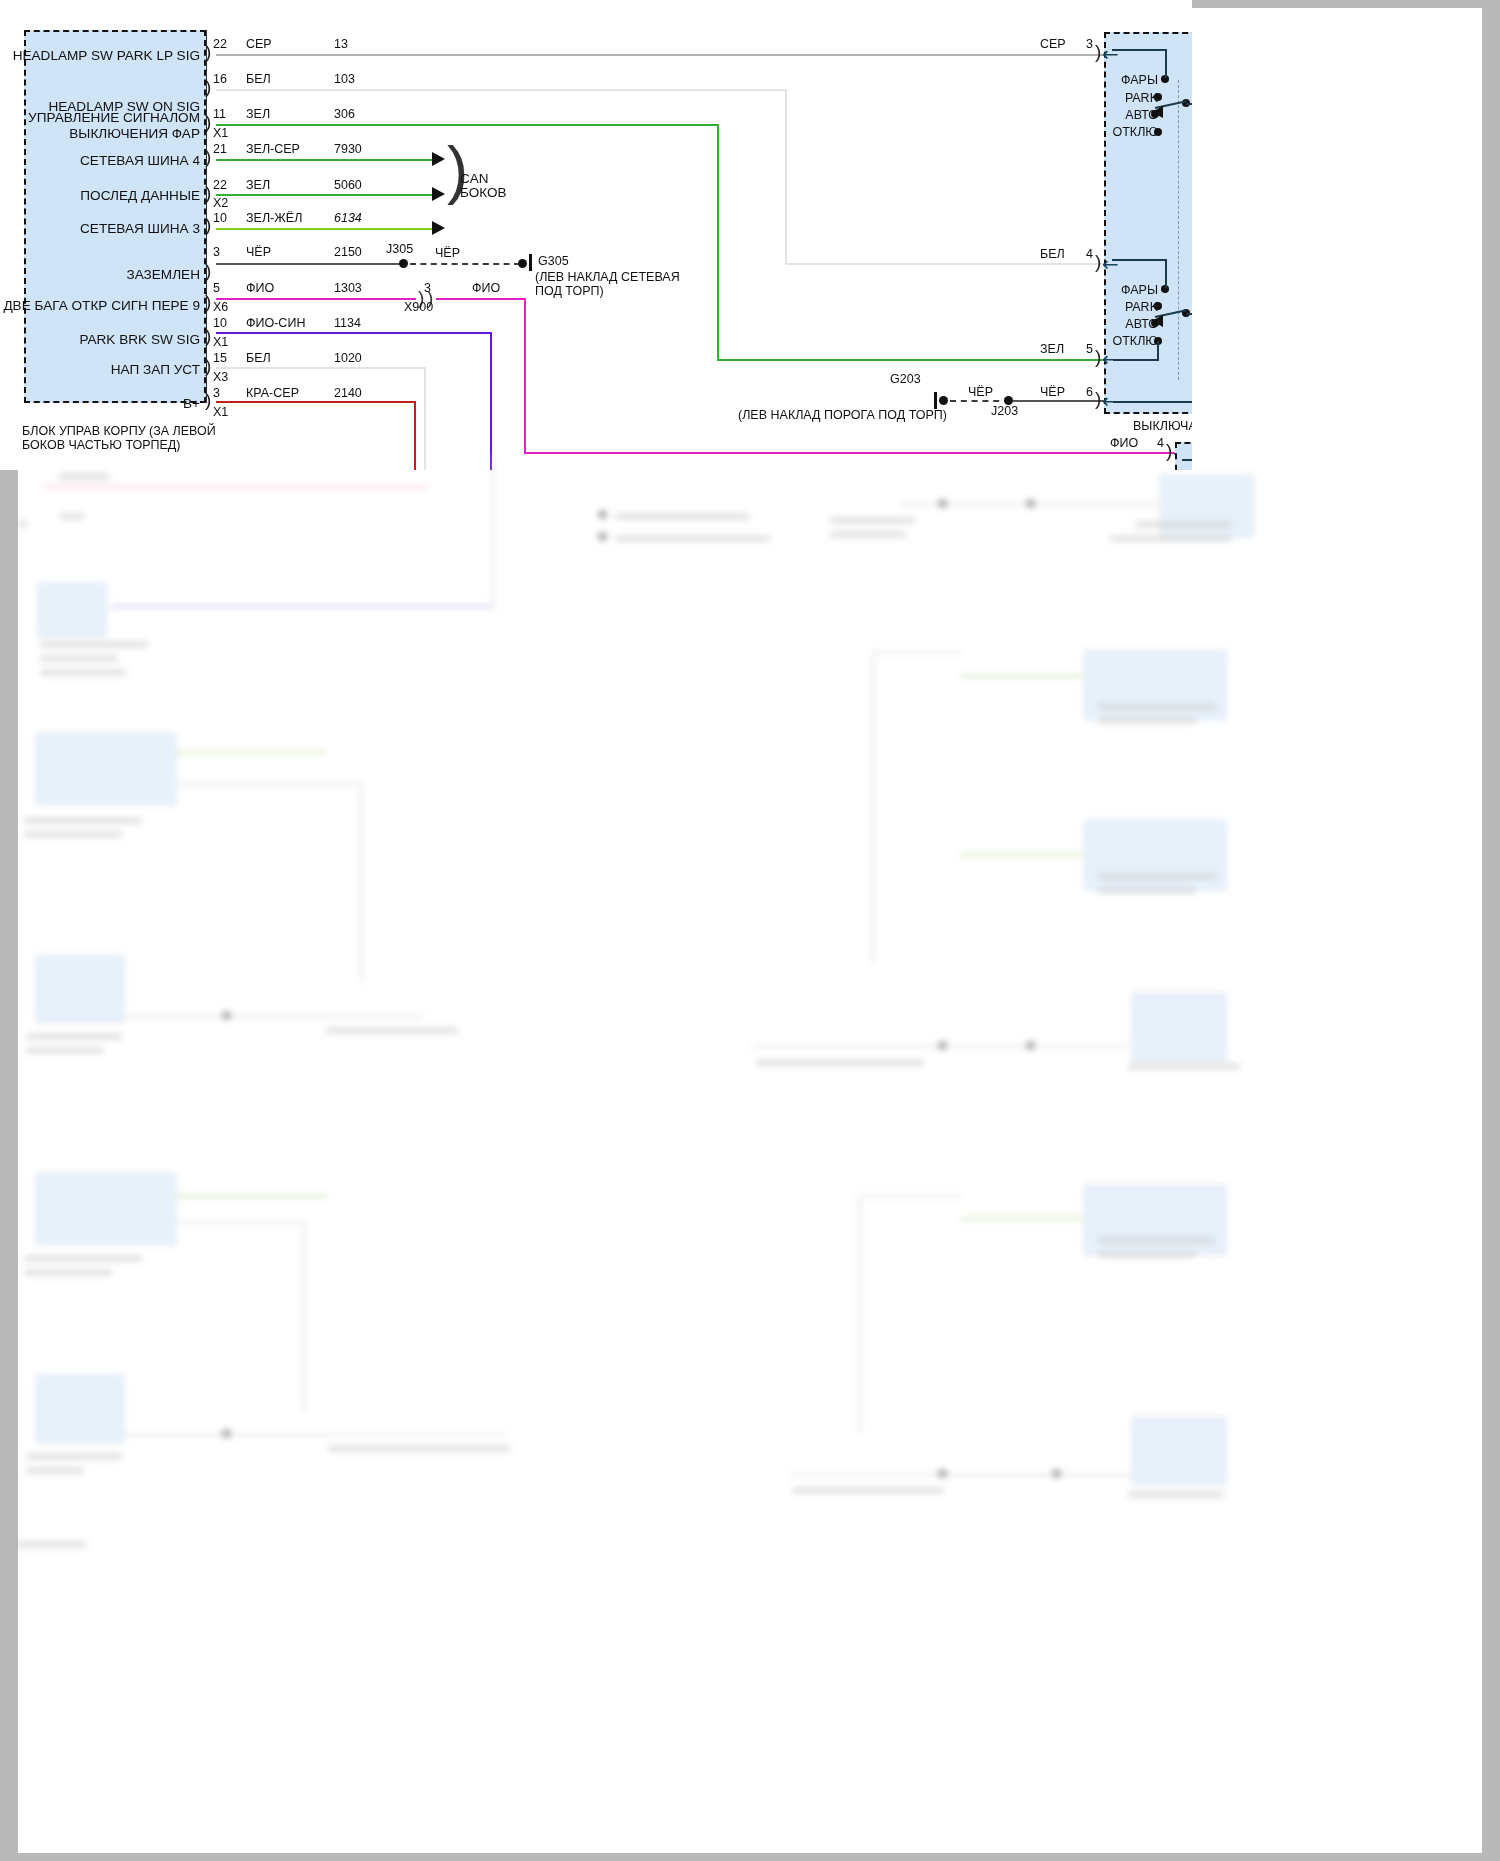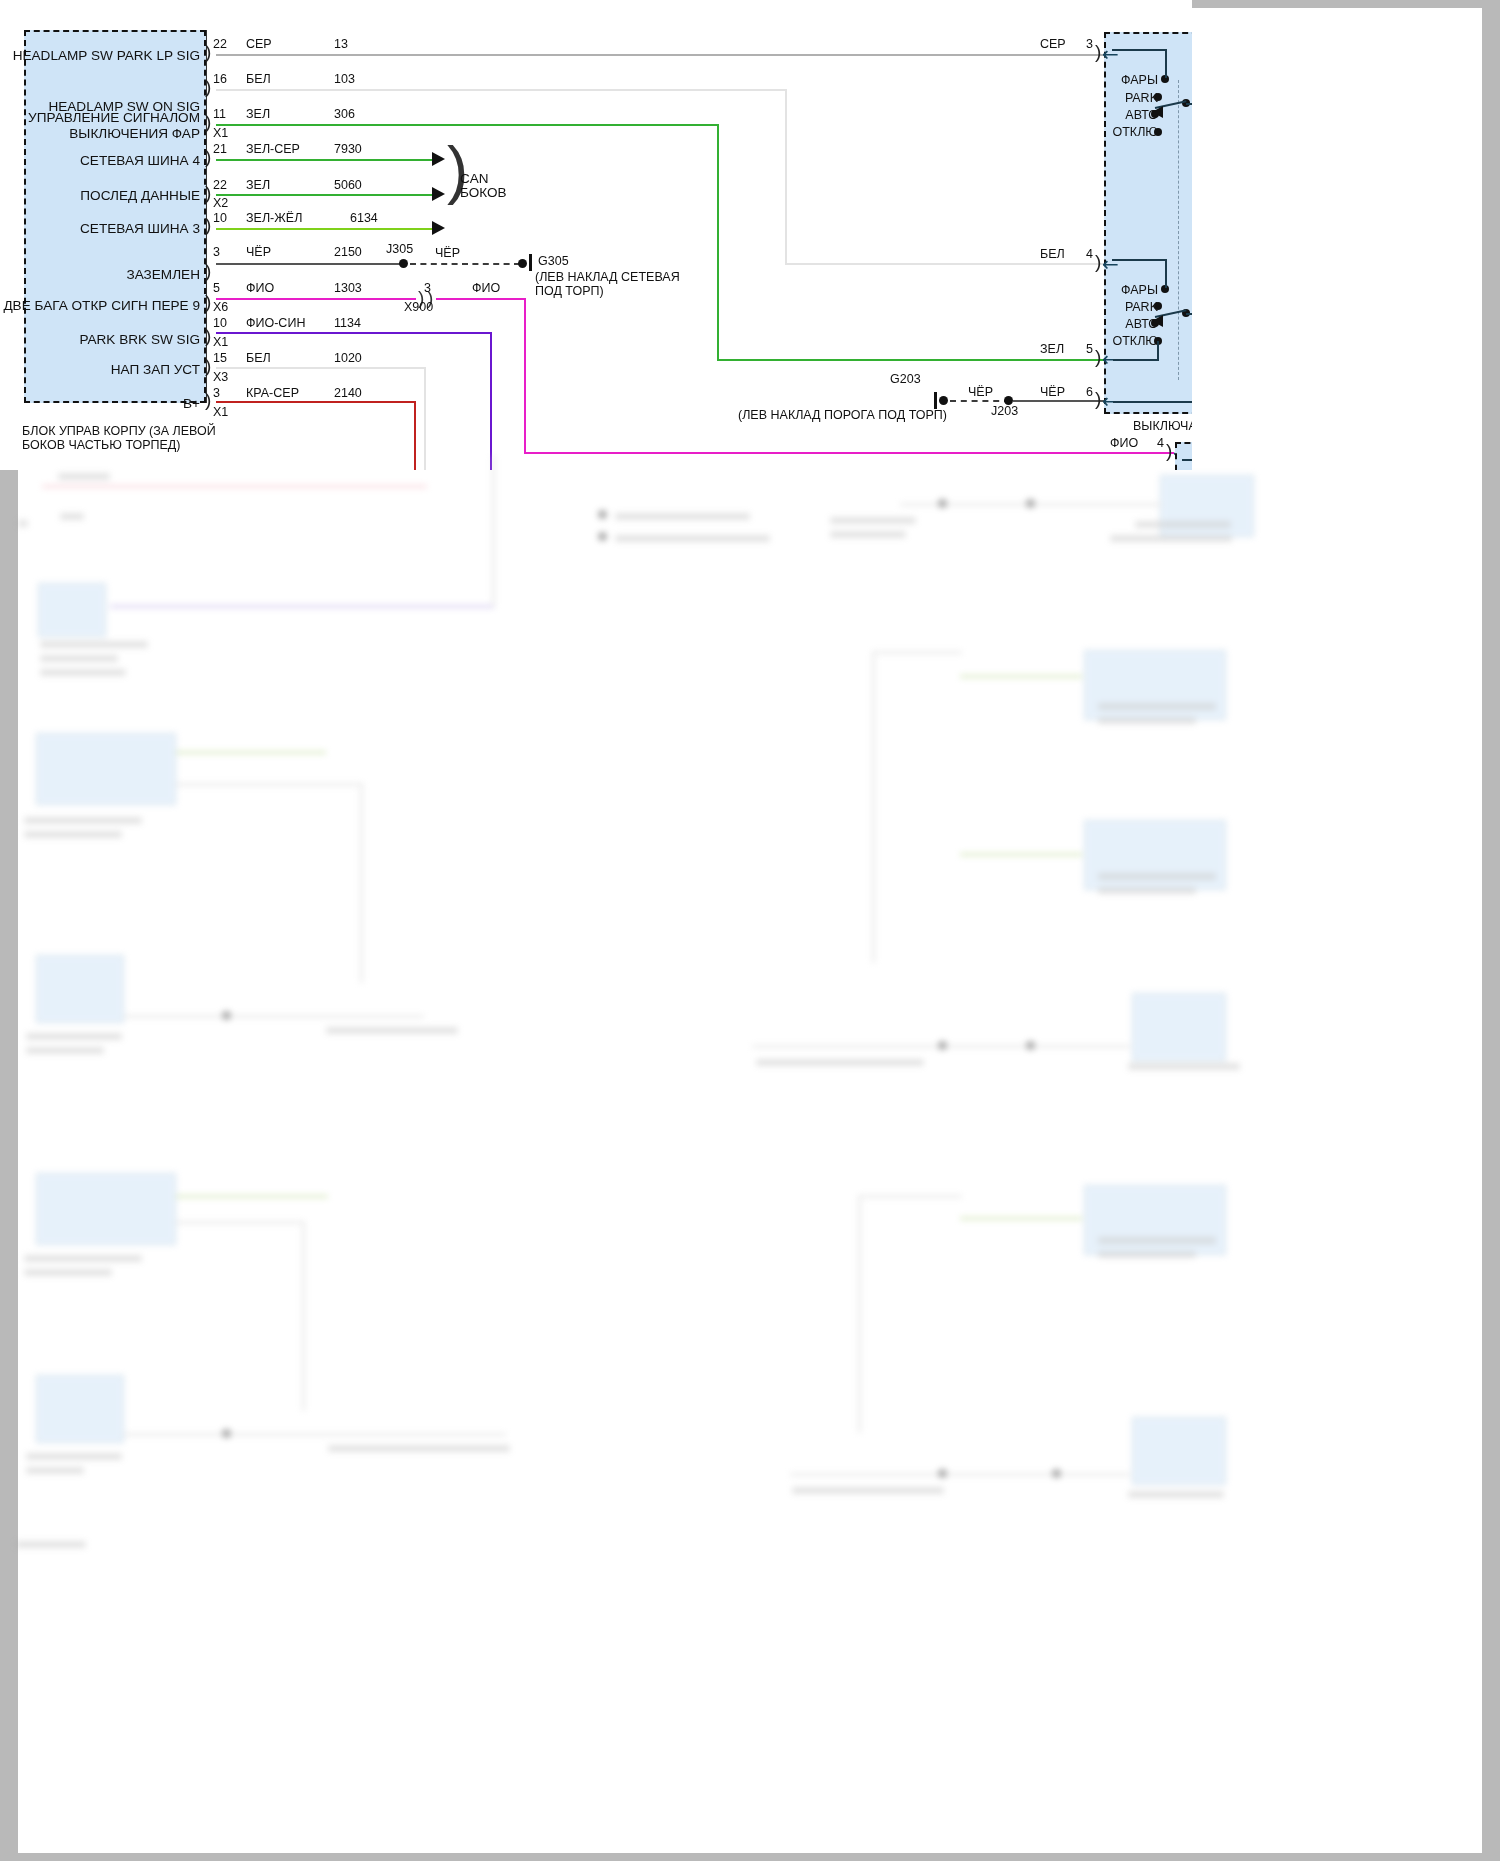--- a/index.html
+++ b/index.html
@@ -108,21 +108,21 @@
     <div class="txt sm" style="left:246px;top:281px;">ФИО</div>
     <div class="txt sm" style="left:246px;top:316px;">ФИО-СИН</div>
     <div class="txt sm" style="left:246px;top:351px;">БЕЛ</div>
     <div class="txt sm" style="left:246px;top:386px;">КРА-СЕР</div>
 
     <div class="txt sm" style="left:334px;top:37px;">13</div>
     <div class="txt sm" style="left:334px;top:72px;">103</div>
     <div class="txt sm" style="left:334px;top:107px;">306</div>
     <div class="txt sm" style="left:334px;top:142px;">7930</div>
     <div class="txt sm" style="left:334px;top:178px;">5060</div>
-    <div class="txt sm" style="left:350px;top:211px;">6134</div>
+    <div class="txt sm" style="left:334px;top:211px;font-style:italic;">6134</div>
     <div class="txt sm" style="left:334px;top:245px;">2150</div>
     <div class="txt sm" style="left:334px;top:281px;">1303</div>
     <div class="txt sm" style="left:334px;top:316px;">1134</div>
     <div class="txt sm" style="left:334px;top:351px;">1020</div>
     <div class="txt sm" style="left:334px;top:386px;">2140</div>
 
     <div class="wire" style="left:216px;top:54px;width:1088px;border-top-color:#b0b0b0;"></div>
     <div class="txt sm" style="left:1040px;top:37px;">СЕР</div>
     <div class="txt sm" style="left:1086px;top:37px;">3</div>
 

